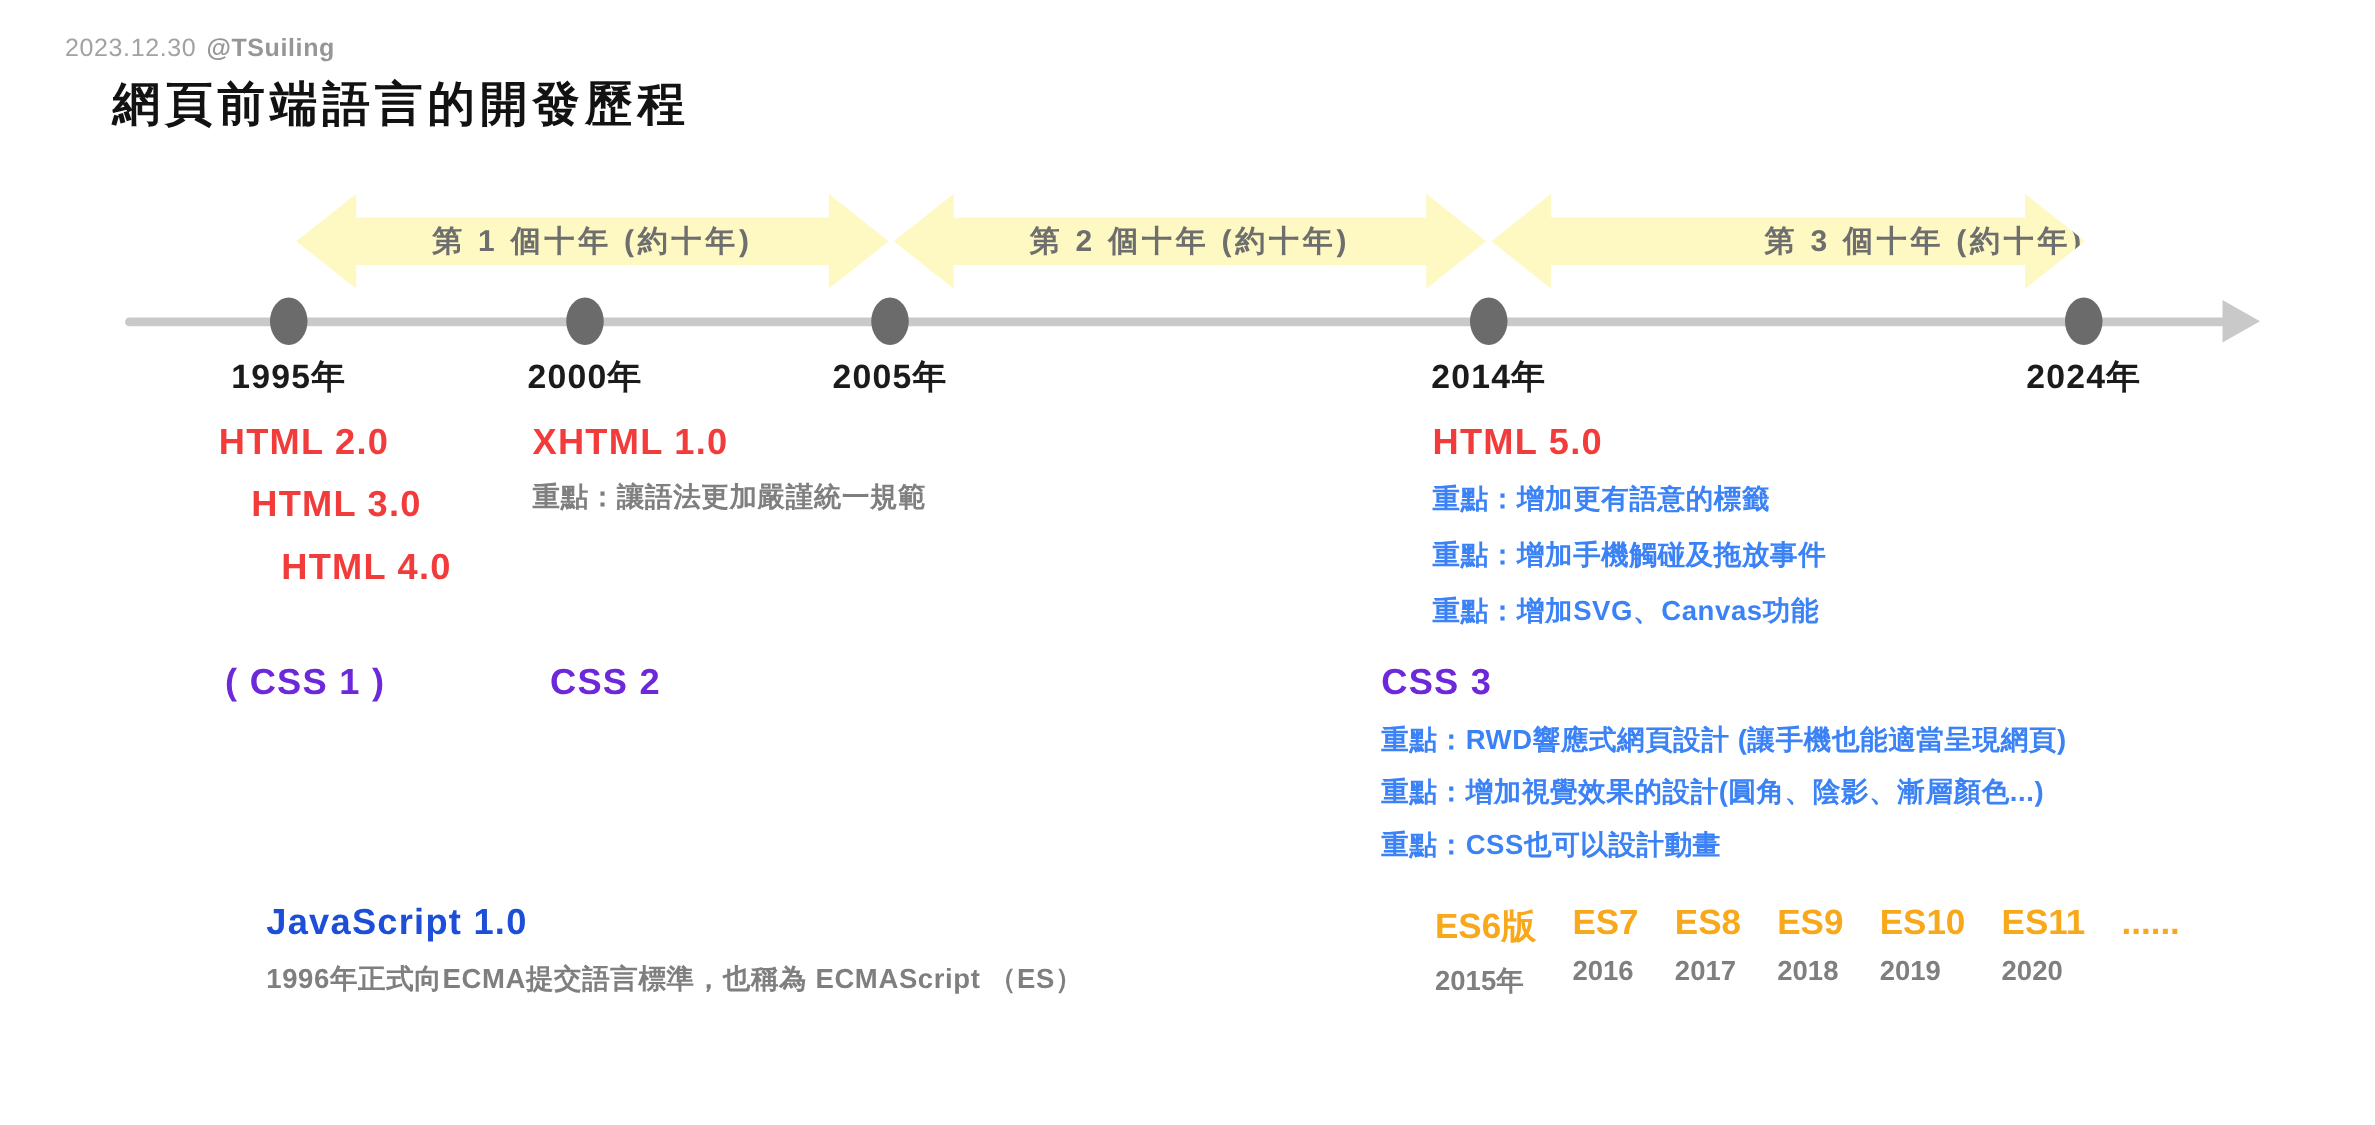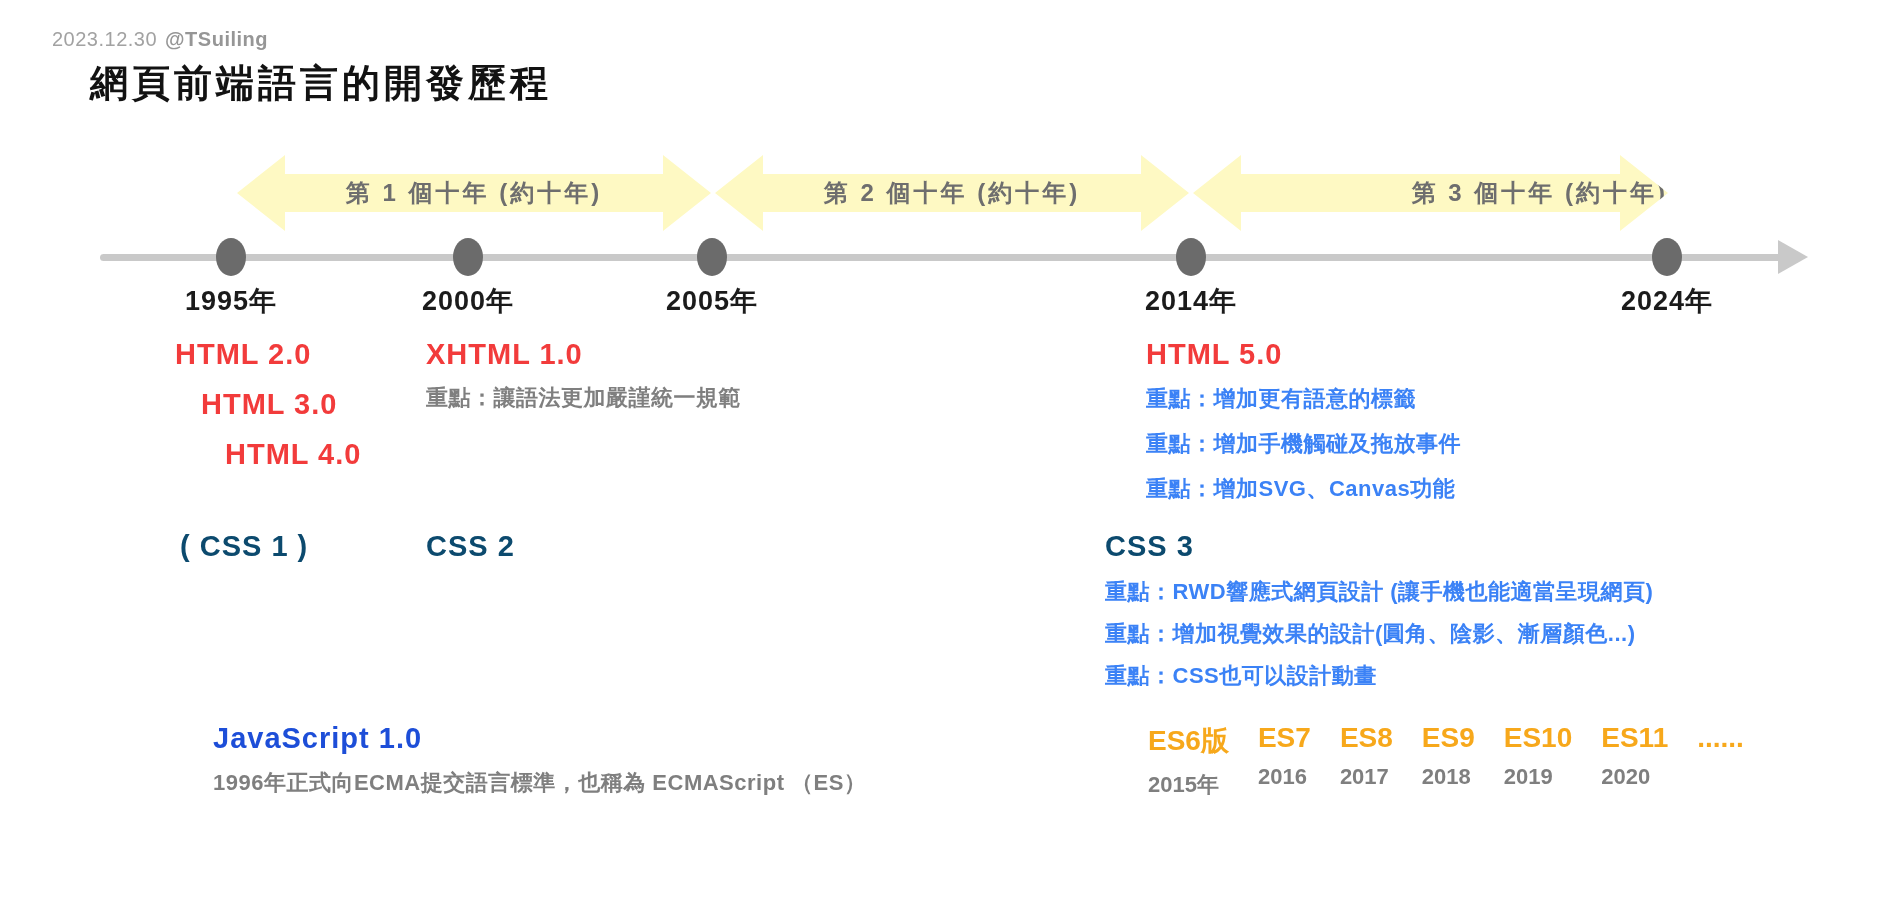--- a/index.html
+++ b/index.html
@@ -19,21 +19,21 @@
   }
   .d-arrow .lbl{font-size:24px;font-weight:700;color:#6e6e6e;letter-spacing:3px;}
   
   .tl-line{position:absolute;left:100px;top:254px;width:1685px;height:7px;background:#c9c9c9;border-radius:4px;}
   .tl-head{position:absolute;left:1778px;top:240px;width:0;height:0;
     border-left:30px solid #c9c9c9;border-top:17px solid transparent;border-bottom:17px solid transparent;}
   .dot{position:absolute;top:238px;width:30px;height:38px;border-radius:50%;background:#6b6b6b;}
   .year{position:absolute;top:283px;transform:translateX(-50%);font-size:27px;font-weight:700;color:#1b1b1b;letter-spacing:1px;white-space:nowrap;}
   
   .rt{position:absolute;font-size:29px;font-weight:700;color:#f23b3b;white-space:nowrap;letter-spacing:1px;}
-  .bt{position:absolute;font-size:29px;font-weight:700;color:#0c4a6e;white-space:nowrap;letter-spacing:1px;}
+  .bt{position:absolute;font-size:29px;font-weight:700;color:#6d28d9;white-space:nowrap;letter-spacing:1px;}
   .ot{position:absolute;font-size:29px;font-weight:700;color:#1d4ed8;white-space:nowrap;letter-spacing:1px;}
   .note{position:absolute;font-size:22px;font-weight:700;color:#7f7f7f;white-space:nowrap;letter-spacing:.5px;}
   .note-stack{position:absolute;display:flex;flex-direction:column;gap:15px;}
   .note-stack .note-line{font-size:22px;font-weight:700;color:#3b82f6;white-space:nowrap;letter-spacing:.5px;}
   
   .es-row{position:absolute;left:1148px;top:722px;display:flex;gap:29px;align-items:flex-start;}
   .es-pair{display:flex;flex-direction:column;gap:10px;}
   .es-name{font-size:28px;font-weight:700;color:#f7a81b;white-space:nowrap;}
   .es-year{font-size:22px;font-weight:700;color:#7f7f7f;white-space:nowrap;}
   .es-more{font-size:28px;font-weight:700;color:#f7a81b;white-space:nowrap;}
@@ -81,21 +81,21 @@
   <div class="note" style="left:426px;top:383px;">重點：讓語法更加嚴謹統一規範</div>
 
   <div class="rt" style="left:1146px;top:338px;">HTML 5.0</div>
   <div class="note-stack" style="left:1146px;top:384px;">
     <div class="note-line">重點：增加更有語意的標籤</div>
     <div class="note-line">重點：增加手機觸碰及拖放事件</div>
     <div class="note-line">重點：增加SVG、Canvas功能</div>
   </div>
 
   <div class="bt" style="left:180px;top:530px;">( CSS 1 )</div>
-  <div class="bt" style="left:426px;top:530px;">CSS 2</div>
+  <div class="bt" style="left:440px;top:530px;">CSS 2</div>
   <div class="bt" style="left:1105px;top:530px;">CSS 3</div>
   <div class="note-stack" style="left:1105px;top:577px;gap:12px;">
     <div class="note-line">重點：RWD響應式網頁設計 (讓手機也能適當呈現網頁)</div>
     <div class="note-line">重點：增加視覺效果的設計(圓角、陰影、漸層顏色...)</div>
     <div class="note-line">重點：CSS也可以設計動畫</div>
   </div>
 
   <div class="ot" style="left:213px;top:722px;">JavaScript 1.0</div>
   <div class="note" style="left:213px;top:768px;">1996年正式向ECMA提交語言標準，也稱為 ECMAScript （ES）</div>
 

